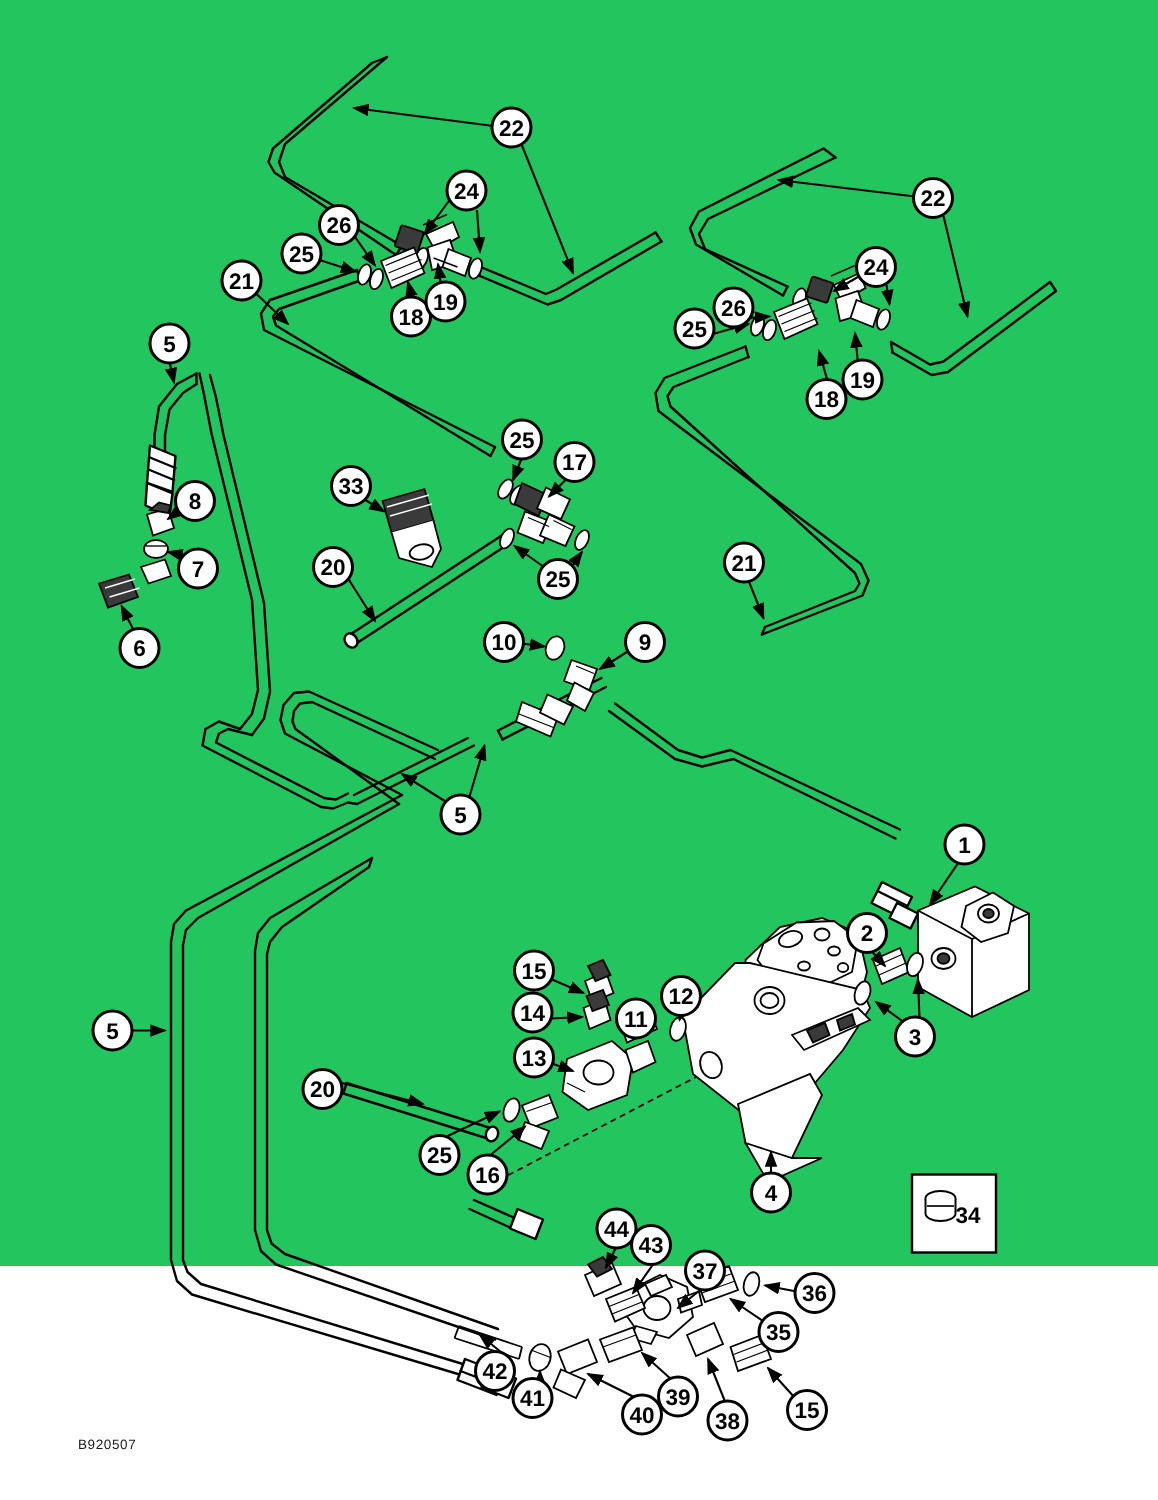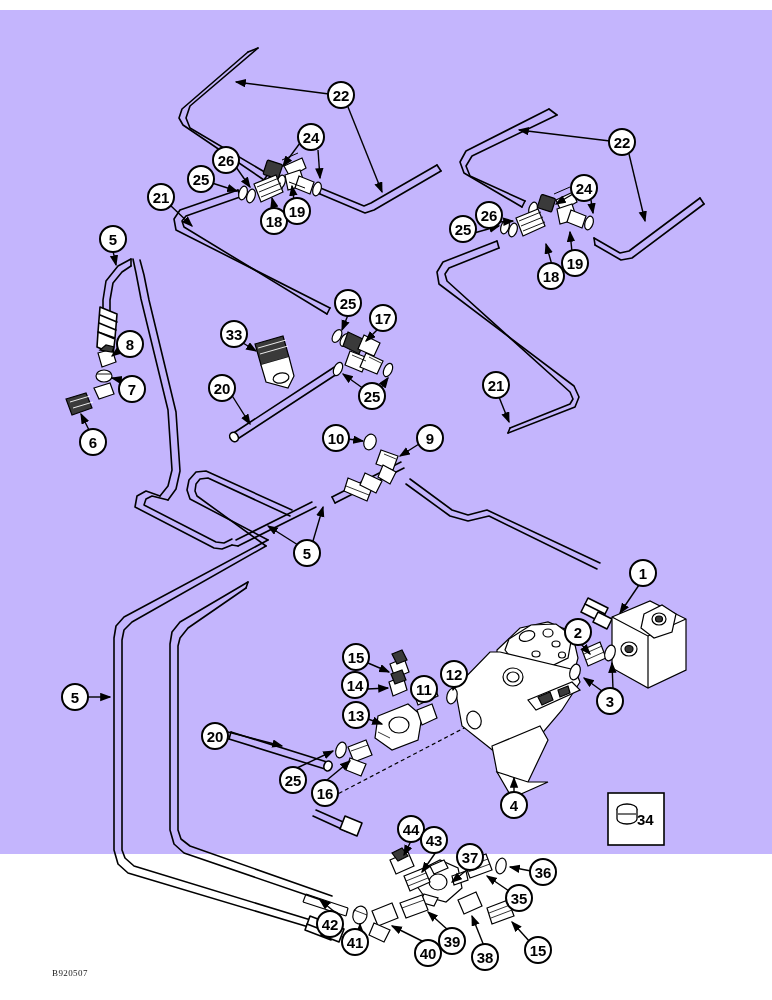--- a/index.html
+++ b/index.html
@@ -3,30 +3,30 @@
 <meta charset="utf-8">
 <title>Hydraulic Parts Diagram</title>
 <style>
   html,body{margin:0;padding:0;background:#ffffff;}
   body{
     font-family:"Liberation Sans", sans-serif;
     width:772px;height:1000px;
     position:relative;overflow:hidden;
   }
   #stage{
-    position:absolute;left:0;top:10px;width:772px;height:844px;
-    background:#c4b5fd;
+    position:absolute;left:0;top:0;width:772px;height:844px;
+    background:#22c55e;
   }
   svg#diagram{position:absolute;left:0;top:0;width:772px;height:1000px;}
 
   
   .footer-code{
     position:absolute;
     left:52px;top:958px;
-    font-family:Liberation Serif, serif;
+    font-family:Liberation Sans, sans-serif;
     font-size:9px;
     letter-spacing:0.4px;
     color:#1a1a1a;
     white-space:nowrap;
   }
 </style>
 </head>
 <body>
 
 <div id="stage">

